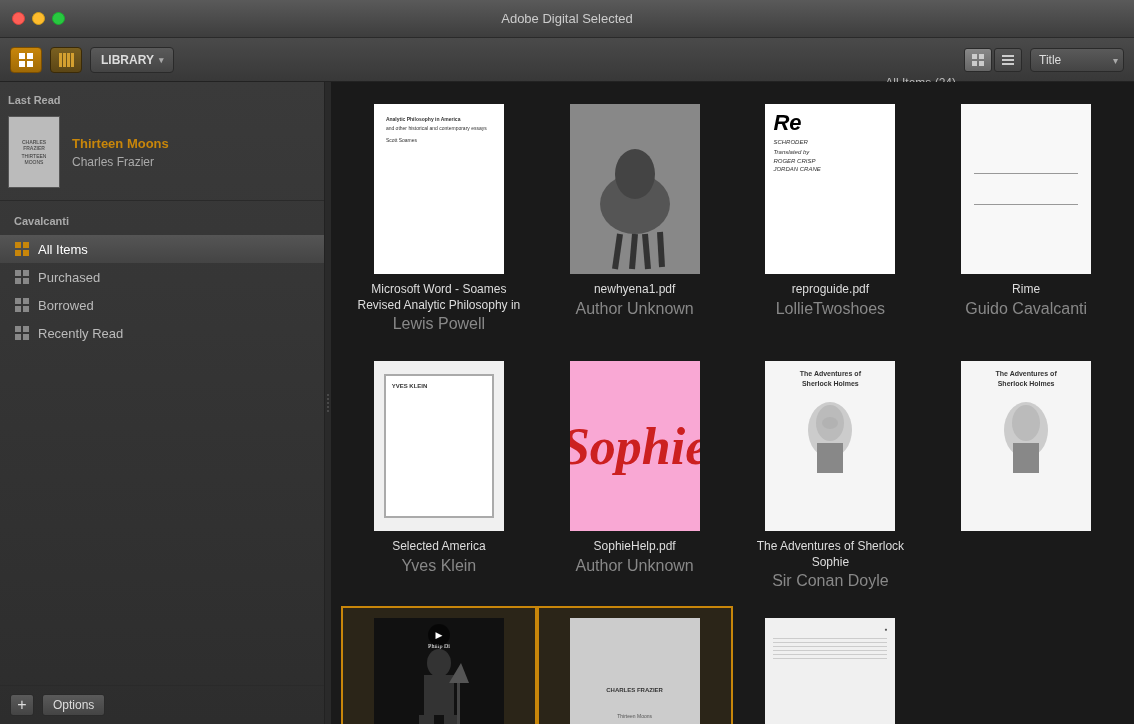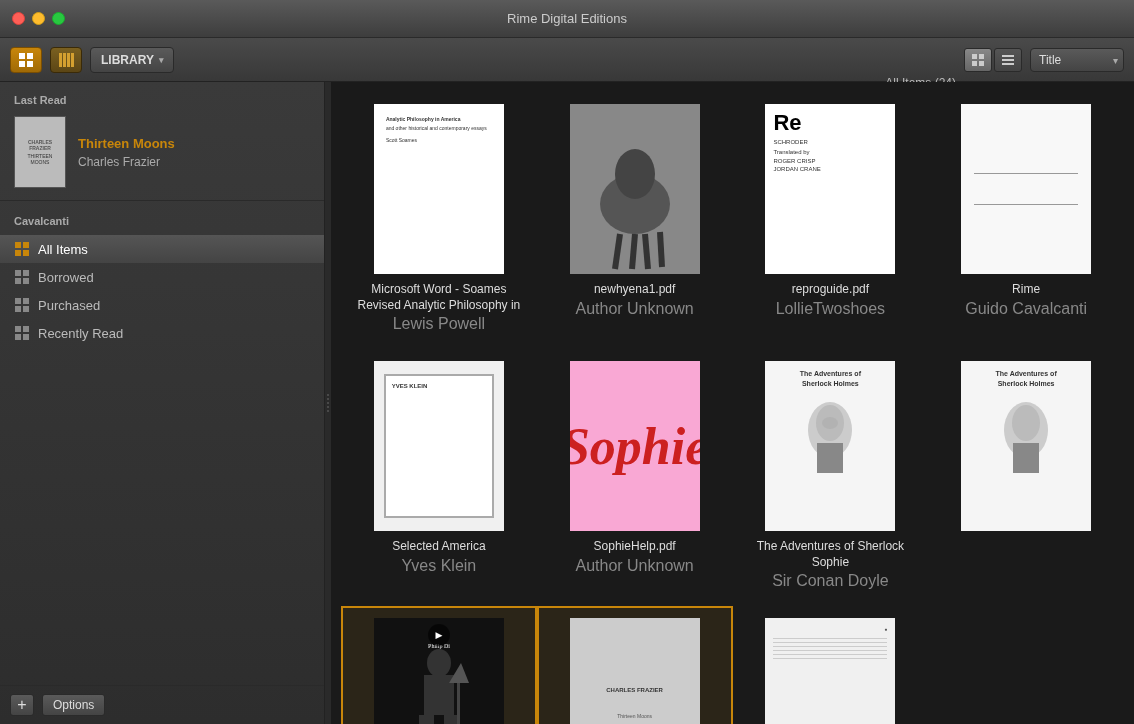--- a/index.html
+++ b/index.html
@@ -142,21 +142,21 @@
     .sidebar {
       width: 325px;
       background: linear-gradient(to bottom, #3a3a3a, #2d2d2d);
       border-right: 1px solid #222;
       display: flex;
       flex-direction: column;
       flex-shrink: 0;
     }
 
     .last-read-section {
-      padding: 12px 14px;
+      padding: 12px 8px;
       border-bottom: 1px solid #2a2a2a;
     }
     .last-read-title {
       color: #aaa;
       font-size: 11px;
       font-weight: 600;
       margin-bottom: 10px;
       text-transform: none;
     }
     .last-read-item {
@@ -320,21 +320,21 @@
   </style>
 </head>
 <body>
 
 <div class="title-bar">
   <div class="traffic-lights">
     <div class="tl tl-close"></div>
     <div class="tl tl-min"></div>
     <div class="tl tl-max"></div>
   </div>
-  <span class="title-bar-text">Rime Digital Editions</span>
+  <span class="title-bar-text">Adobe Digital Selected</span>
 </div>
 
 <div class="toolbar">
   <div class="view-btn active">
     <svg viewBox="0 0 16 16">
       <rect x="1" y="1" width="6" height="6"></rect>
         <rect x="9" y="1" width="6" height="6"></rect>
       <rect x="1" y="9" width="6" height="6"></rect>
         <rect x="9" y="9" width="6" height="6"></rect>
     </svg>
@@ -419,33 +419,33 @@
 
       <div class="shelf-item">
         <div class="shelf-icon">
           <div class="shelf-icon-grid">
             <div class="shelf-icon-cell inactive"></div>
             <div class="shelf-icon-cell inactive"></div>
             <div class="shelf-icon-cell inactive"></div>
             <div class="shelf-icon-cell inactive"></div>
           </div>
         </div>
-        <span>Borrowed</span>
+        <span>Purchased</span>
       </div>
 
       <div class="shelf-item">
         <div class="shelf-icon">
           <div class="shelf-icon-grid">
             <div class="shelf-icon-cell inactive"></div>
             <div class="shelf-icon-cell inactive"></div>
             <div class="shelf-icon-cell inactive"></div>
             <div class="shelf-icon-cell inactive"></div>
           </div>
         </div>
-        <span>Purchased</span>
+        <span>Borrowed</span>
       </div>
 
       <div class="shelf-item">
         <div class="shelf-icon">
           <div class="shelf-icon-grid">
             <div class="shelf-icon-cell inactive"></div>
             <div class="shelf-icon-cell inactive"></div>
             <div class="shelf-icon-cell inactive"></div>
             <div class="shelf-icon-cell inactive"></div>
           </div>
@@ -503,21 +503,21 @@
               <line x1="90" y1="128" x2="92" y2="163" stroke="#333" stroke-width="6"></line>
             </svg>
           </div>
         </div>
         <div class="book-title">newhyena1.pdf</div>
         <div class="book-author">Author Unknown</div>
       </div>
 
       <div class="book-cell">
         <div class="book-cover">
-          <div style="width:100%;height:100%;background:#fff;padding:8px;display:flex;flex-direction:column;align-items:flex-start;justify-content:flex-start;">
+          <div style="width:100%;height:100%;background:#fff;padding:8px;display:flex;flex-direction:column;align-items:flex-start;justify-content:flex-start;font-style:italic;">
             <div style="font-size:22px;font-weight:900;color:#000;line-height:1">Re</div>
             <div style="font-size:6px;color:#333;line-height:1.4;margin-top:4px">
               <div>SCHRODER</div>
               <div style="margin-top:2px">Translated by</div>
               <div>ROGER CRISP</div>
               <div>JORDAN CRANE</div>
             </div>
           </div>
         </div>
         <div class="book-title">reproguide.pdf</div>

